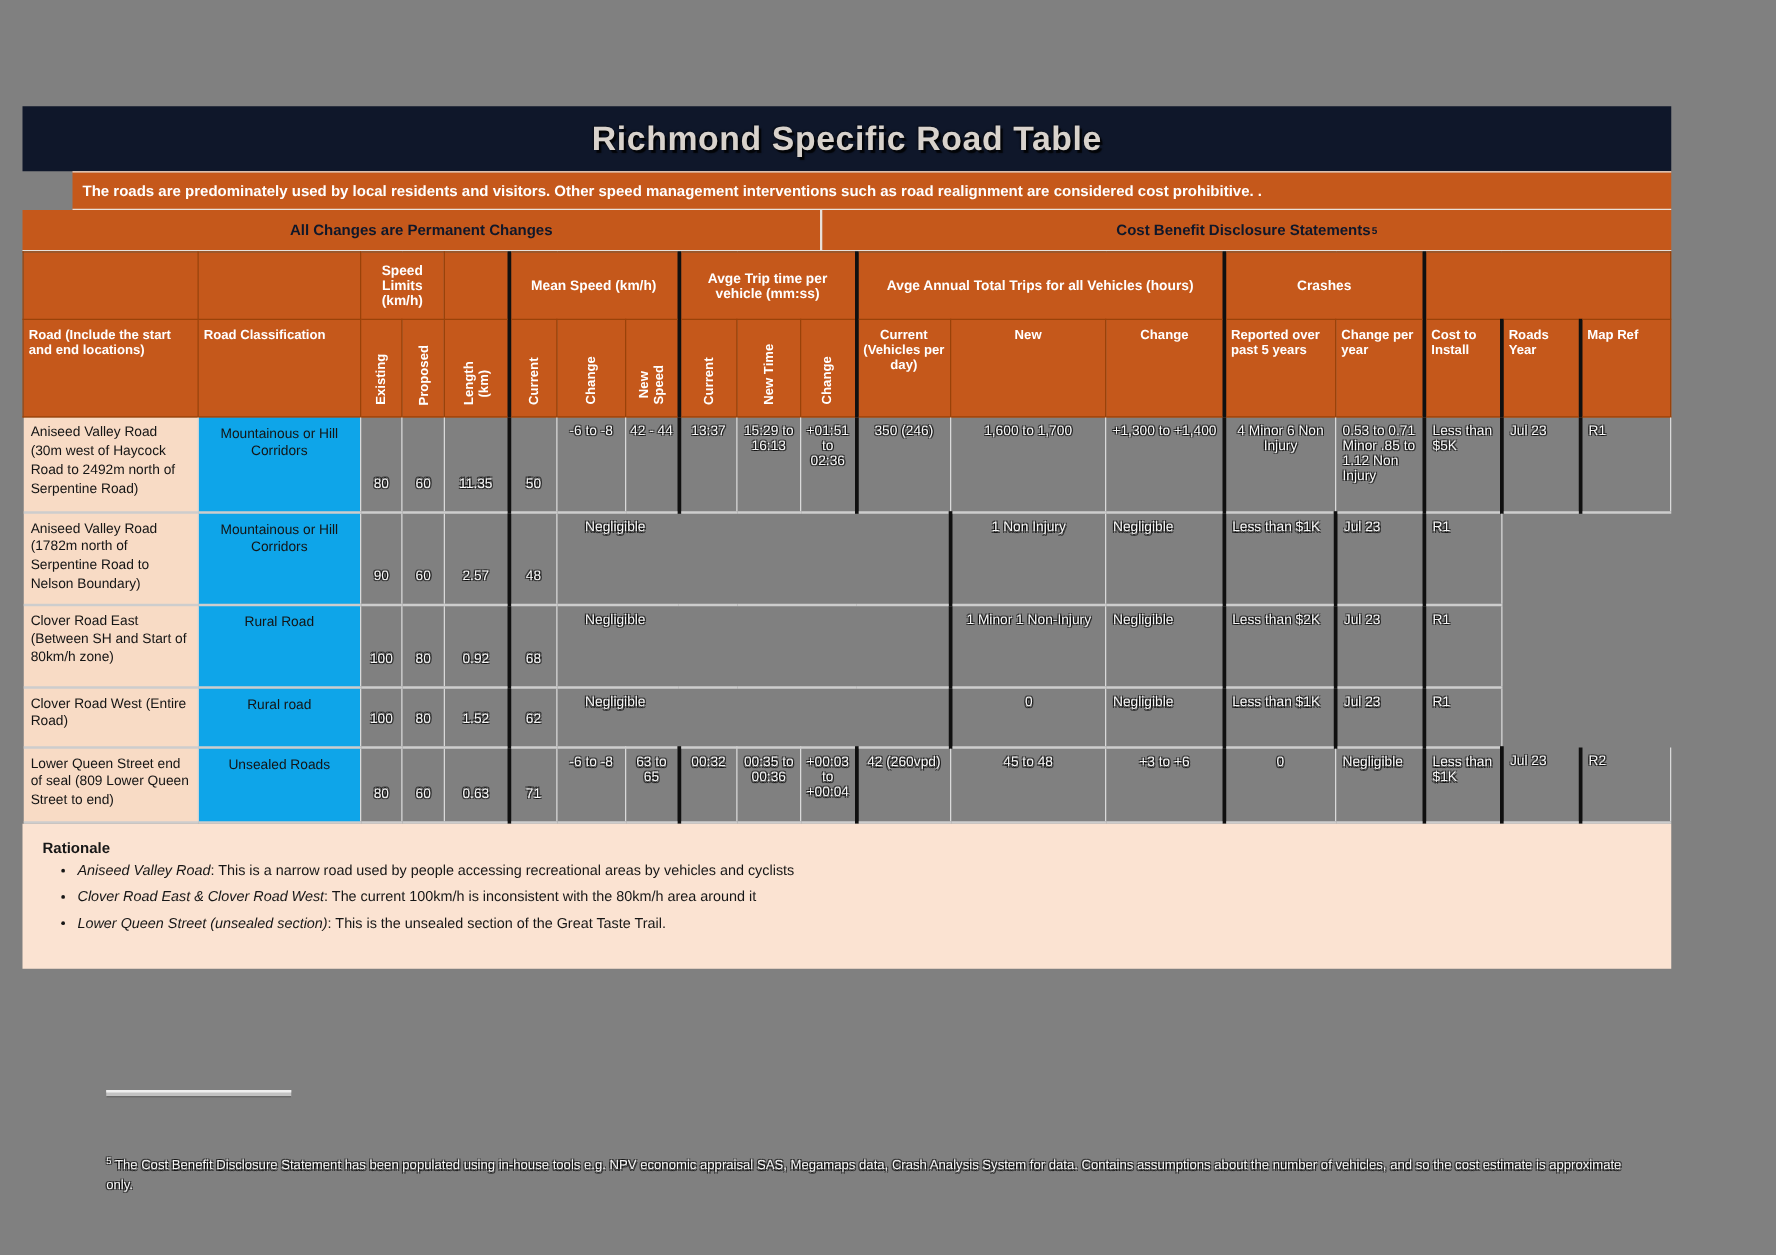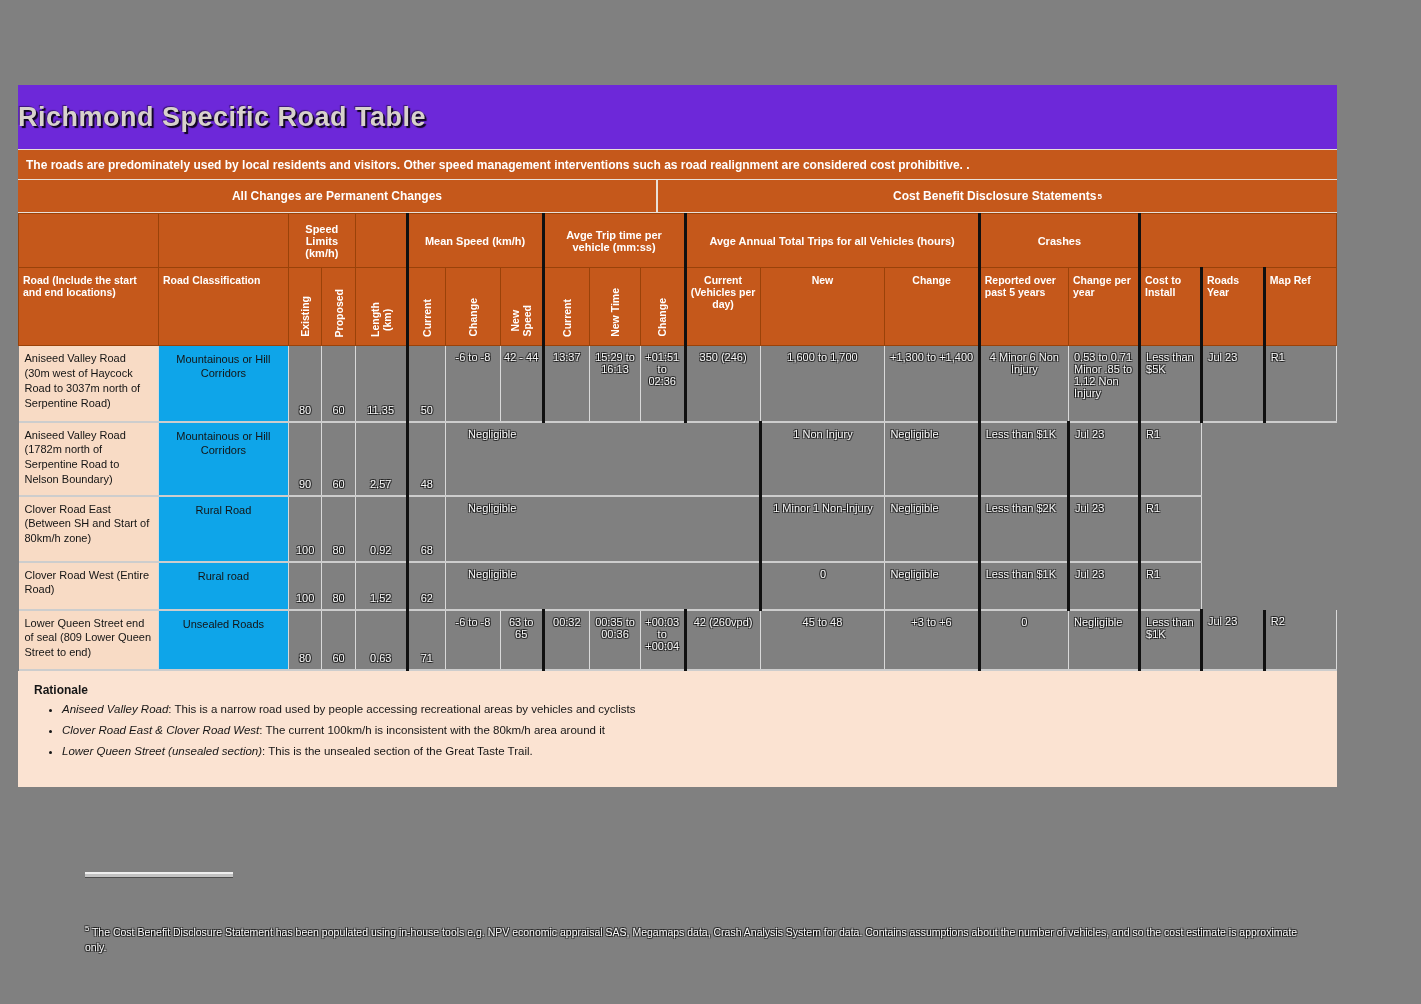--- a/index.html
+++ b/index.html
@@ -6,37 +6,37 @@
   body{
     width:1421px;height:1004px;
     background:#808080;
     font-family:"Liberation Sans", sans-serif;
     position:relative;
     overflow:hidden;
   }
   .doc{position:absolute;left:18px;top:85px;width:1319px;}
 
   
-  .title-bar{height:64px;background:#6d28d9;display:flex;align-items:center;justify-content:flex-start;}
+  .title-bar{height:52px;background:#0f172a;display:flex;align-items:center;justify-content:center;}
   .title-bar h1{
     margin:0;font-size:27px;font-weight:bold;letter-spacing:.5px;
     color:#d8d2cc;text-shadow:2px 2px 1px rgba(0,0,0,.85), -1px -1px 1px rgba(0,0,0,.45);
   }
 
   
   .subtitle{
     height:31px;background:#c5581b;color:#fff;font-size:12px;font-weight:bold;
     display:flex;align-items:center;padding-left:8px;box-sizing:border-box;
-    border-top:1px solid #e9e0d8;border-bottom:1px solid #e9e0d8;
+    border-top:1px solid #e9e0d8;border-bottom:1px solid #e9e0d8;margin-left:40px;
   }
 
   
   .banner{display:flex;height:32px;border-bottom:1px solid #e9e0d8;}
   .banner .cell{
-    background:#c5581b;color:#ffffff;font-weight:bold;font-size:12px;
+    background:#c5581b;color:#0f172a;font-weight:bold;font-size:12px;
     display:flex;align-items:center;justify-content:center;box-sizing:border-box;
   }
   .banner .cell.left{width:640px;border-right:2px solid #e9e0d8;}
   .banner .cell.right{flex:1;}
   .banner sup{font-size:8px;margin-left:1px;}
 
   
   table{width:1319px;table-layout:fixed;border-collapse:collapse;font-size:11px;}
   thead th{
     background:#c5581b;color:#fff;border:1px solid #9a4209;
@@ -56,21 +56,21 @@
   tbody td{
     border-right:1px solid #d9d9d9;border-bottom:2px solid #cdcdcd;
     box-sizing:border-box;padding:3px 3px;vertical-align:top;
   }
   td.road{background:#f8dbc5;color:#141414;font-size:11px;text-align:left;padding:5px 6px;line-height:1.35;}
   td.cls{background:#0ea5e9;color:#141414;text-align:center;padding:6px 4px;line-height:1.3;}
   .halo{
     color:#f7f7f7;
     text-shadow:-1px -1px 0 rgba(0,0,0,.6),1px -1px 0 rgba(0,0,0,.6),-1px 1px 0 rgba(0,0,0,.6),1px 1px 0 rgba(0,0,0,.6);
   }
-  td.num{vertical-align:bottom;text-align:center;padding-bottom:5px;}
+  td.num{vertical-align:bottom;text-align:center;padding-bottom:16px;}
   td.val{text-align:center;padding-top:5px;}
   td.left{text-align:left;padding-left:5px;}
   td.neg{text-align:left;padding-left:22px;padding-top:5px;}
 
   
   .rationale{
     background:#fbe3d2;color:#161616;padding:10px 16px 0 16px;box-sizing:border-box;height:116px;
   }
   .rationale h3{margin:2px 0 6px 0;font-size:12px;}
   .rationale ul{margin:0 0 0 28px;padding:0;font-size:11.5px;}
@@ -164,21 +164,21 @@
         <th class="c">Change</th>
         <th class="thick">Reported over past 5 years</th>
         <th>Change per year</th>
         <th class="thick">Cost to Install</th>
         <th class="thick">Roads Year</th>
         <th class="thick">Map Ref</th>
       </tr>
     </thead>
     <tbody>
       <tr style="height:76px">
-        <td class="road">Aniseed Valley Road (30m west of Haycock Road to 3037m north of Serpentine Road)</td>
+        <td class="road">Aniseed Valley Road (30m west of Haycock Road to 2492m north of Serpentine Road)</td>
         <td class="cls">Mountainous or Hill Corridors</td>
         <td class="num halo">80</td>
         <td class="num halo">60</td>
         <td class="num halo">11.35</td>
         <td class="num halo thick">50</td>
         <td class="val halo">-6 to -8</td>
         <td class="val halo">42 - 44</td>
         <td class="val halo thick">13:37</td>
         <td class="val halo">15:29 to 16:13</td>
         <td class="val halo">+01:51 to 02:36</td>

